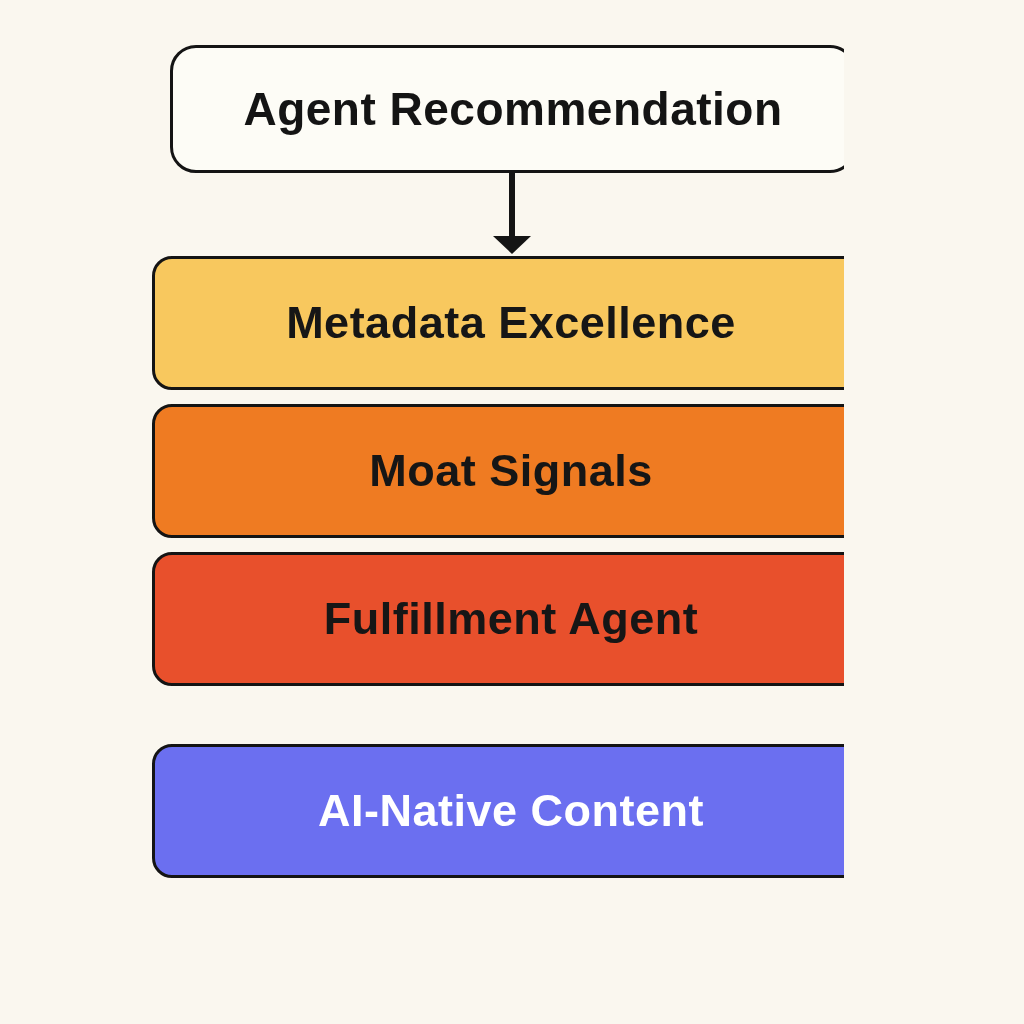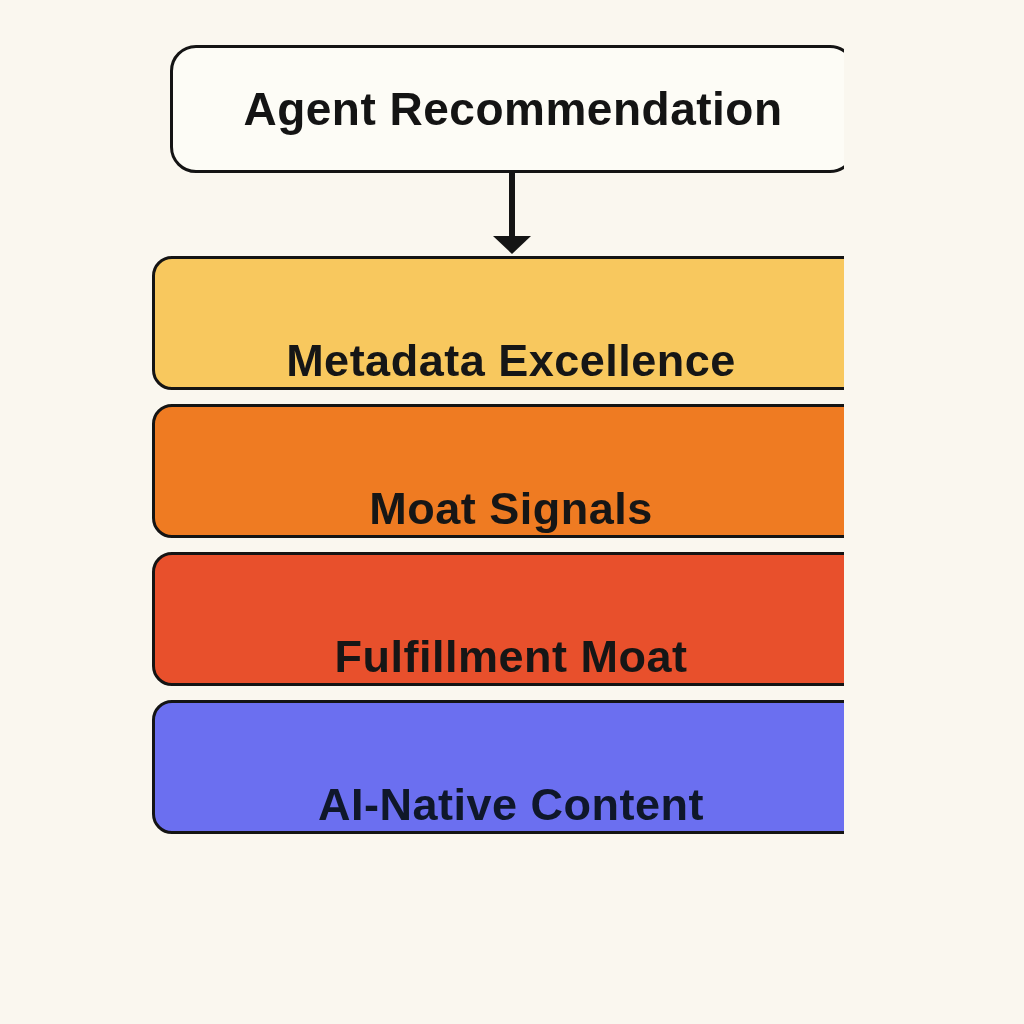--- a/index.html
+++ b/index.html
@@ -67,21 +67,21 @@
     display: flex;
     flex-direction: column;
     gap: 14px;
   }
   .layer-box {
     box-sizing: border-box;
     height: 134px;
     border: 3px solid #141414;
     border-radius: 20px;
     display: flex;
-    align-items: flex-end;
+    align-items: center;
     justify-content: center;
     font-size: 45px;
     font-weight: bold;
     letter-spacing: 0.5px;
   }
 </style>
 </head>
 <body>
 
 <div class="canvas">
@@ -96,20 +96,20 @@
   </div>
 
   <div class="layers">
     <div class="layer-box" style="background-color: rgb(248, 200, 94); color: rgb(22, 22, 22);">
       <span>Metadata Excellence</span>
     </div>
     <div class="layer-box" style="background-color: rgb(239, 123, 34); color: rgb(22, 22, 22);">
       <span>Moat Signals</span>
     </div>
     <div class="layer-box" style="background-color: rgb(232, 80, 44); color: rgb(22, 22, 22);">
-      <span>Fulfillment Moat</span>
+      <span>Fulfillment Agent</span>
     </div>
-    <div class="layer-box" style="background-color: rgb(107, 111, 240); color: #0f172a;">
+    <div class="layer-box" style="background-color: rgb(107, 111, 240); color: #ffffff; margin-top: 44px;">
       <span>AI-Native Content</span>
     </div>
   </div>
 
 </div>
 
 </body></html>

